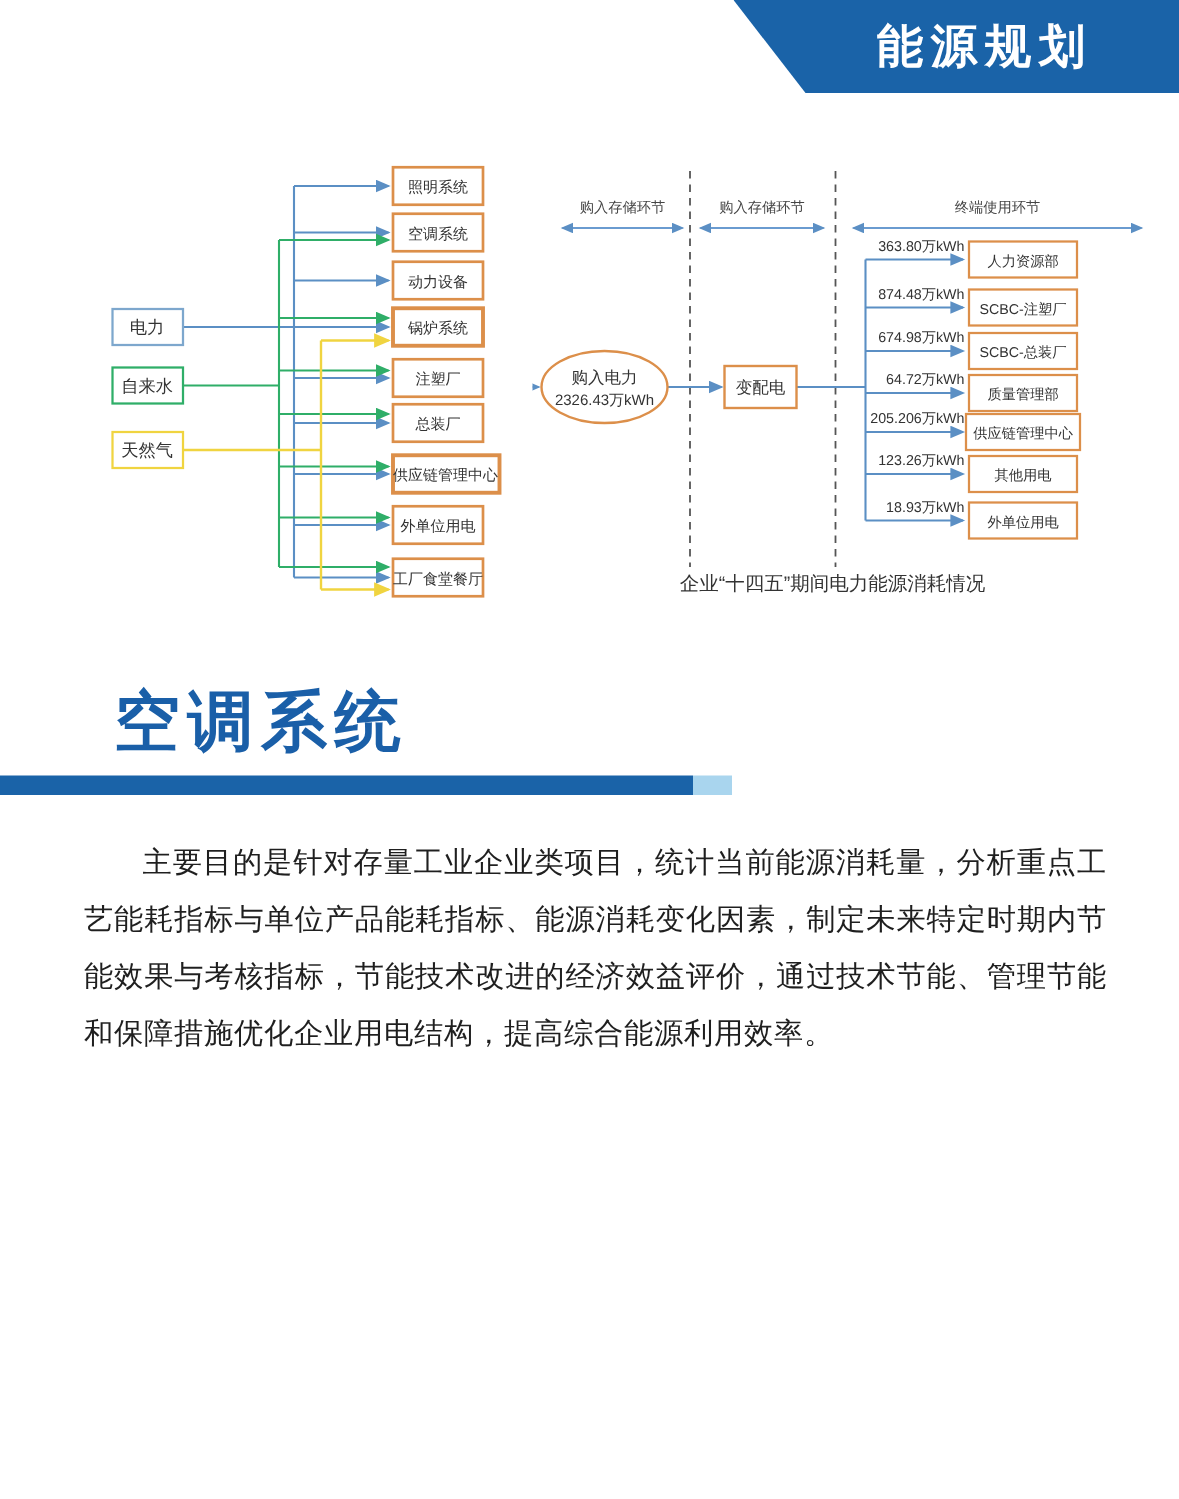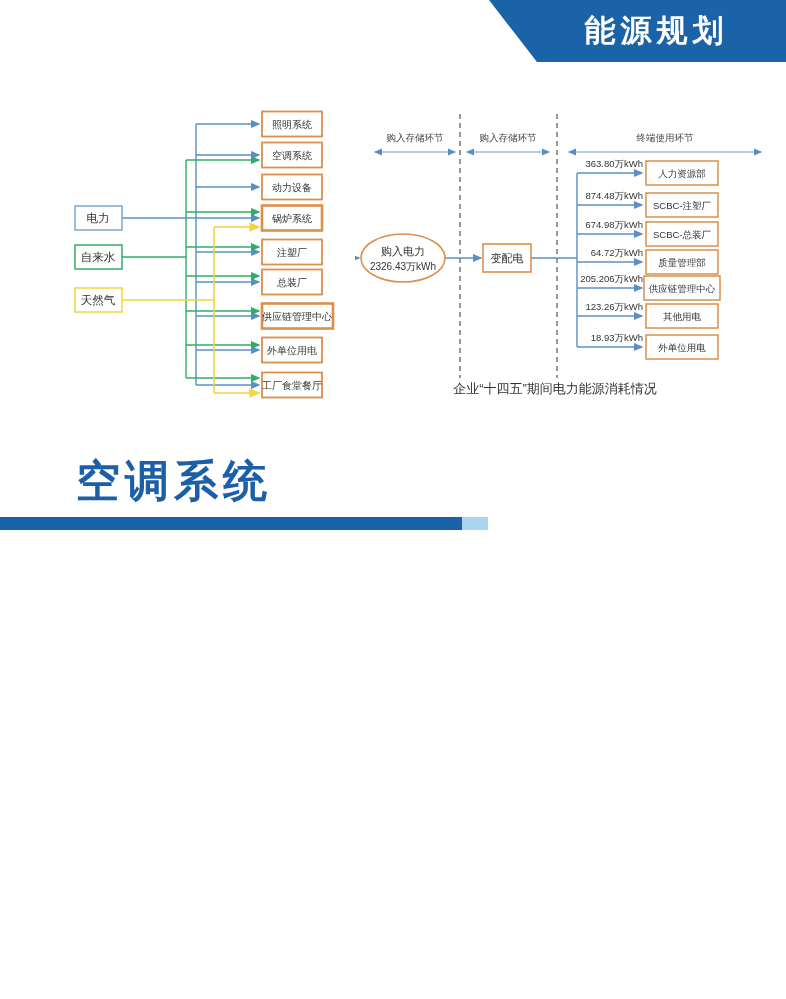--- a/index.html
+++ b/index.html
@@ -204,16 +204,17 @@
     <text x="200" y="283" font-size="13" fill="#333" text-anchor="middle">企业“十四五”期间电力能源消耗情况</text>
   </svg>
 
   <div class="section-title">空调系统</div>
   <div class="title-bar">
     <span class="bar-dark"></span>
     <span class="bar-light"></span>
   </div>
 
   <div class="body-text">
+    <p>主要目的是针对存量工业企业类项目，统计当前能源消耗量，分析重点工艺能耗指标与单位产品能耗指标、能源消耗变化因素，制定未来特定时期内节能效果与考核指标，节能技术改进的经济效益评价，通过技术节能、管理节能和保障措施优化企业用电结构，提高综合能源利用效率。</p>
   </div>
 
   <div class="bottom-line"></div>
 </div>
 
 </body></html>

